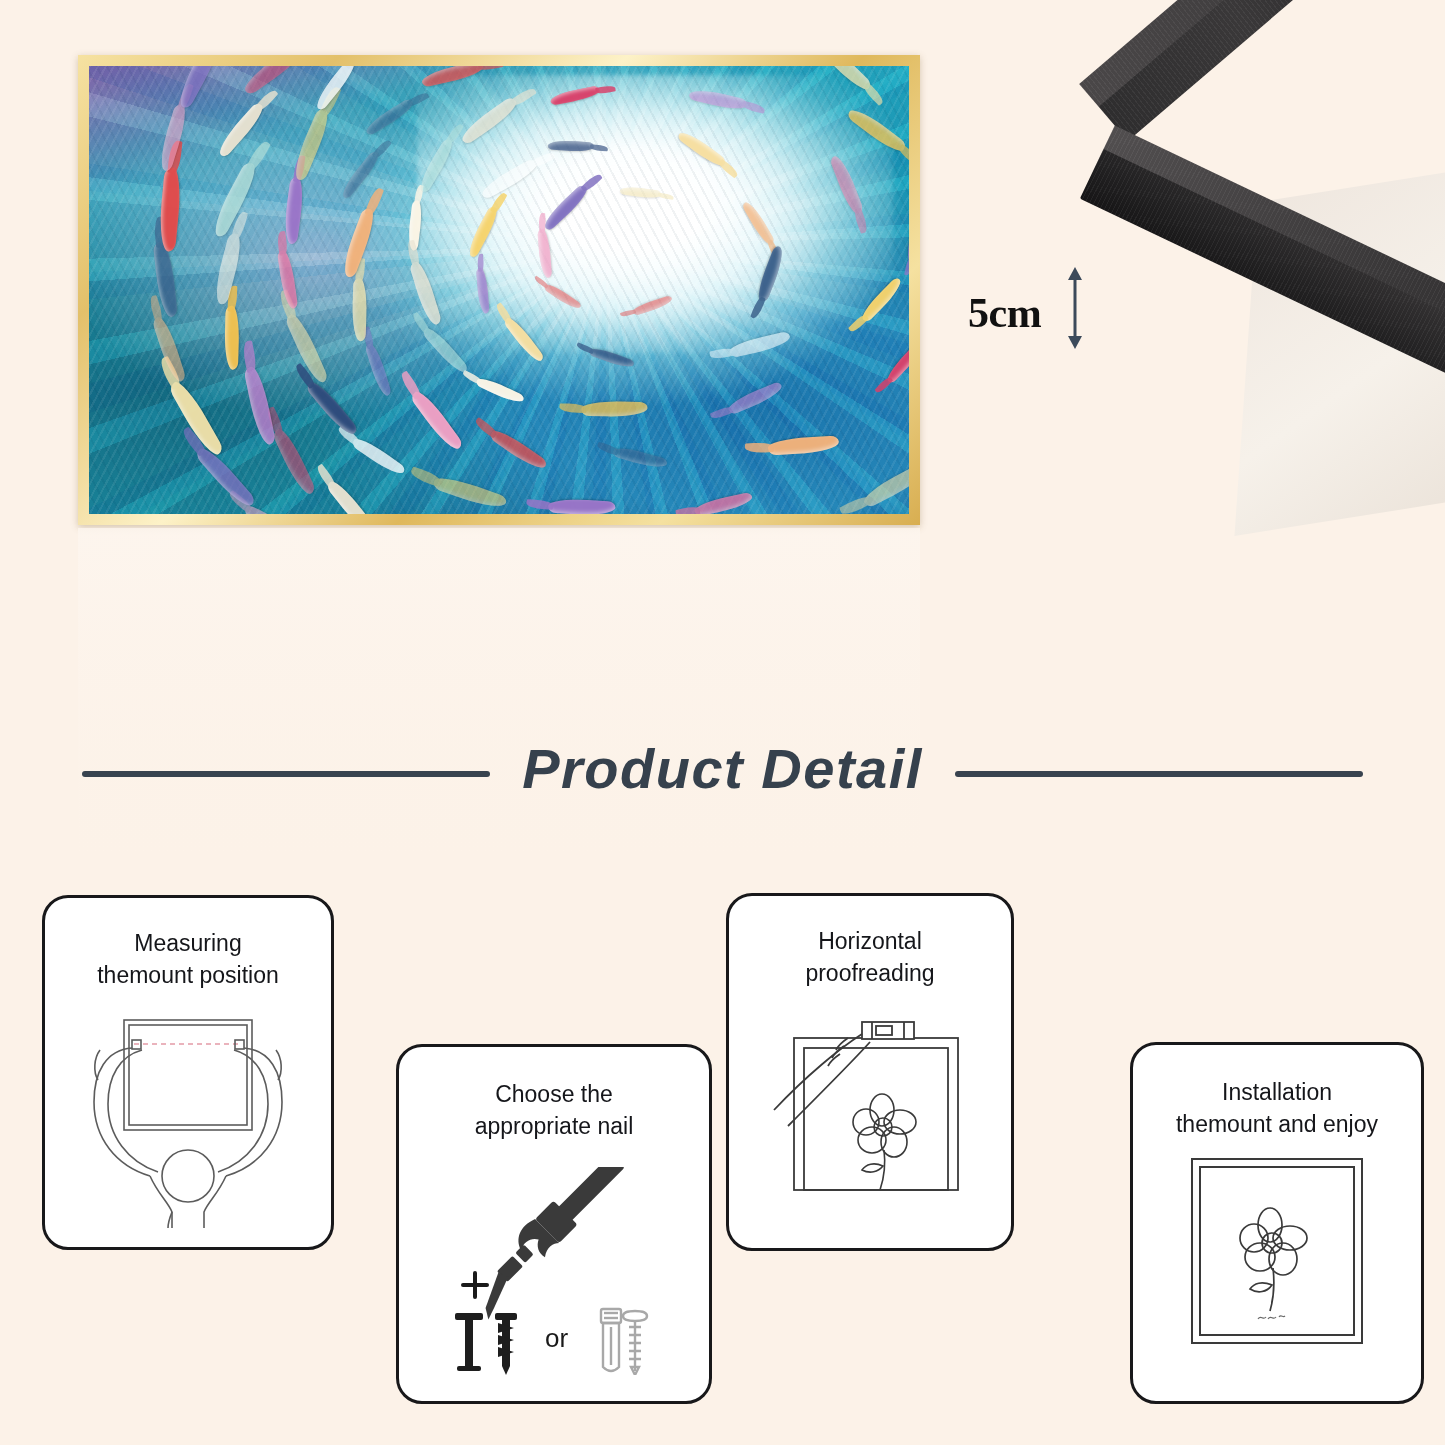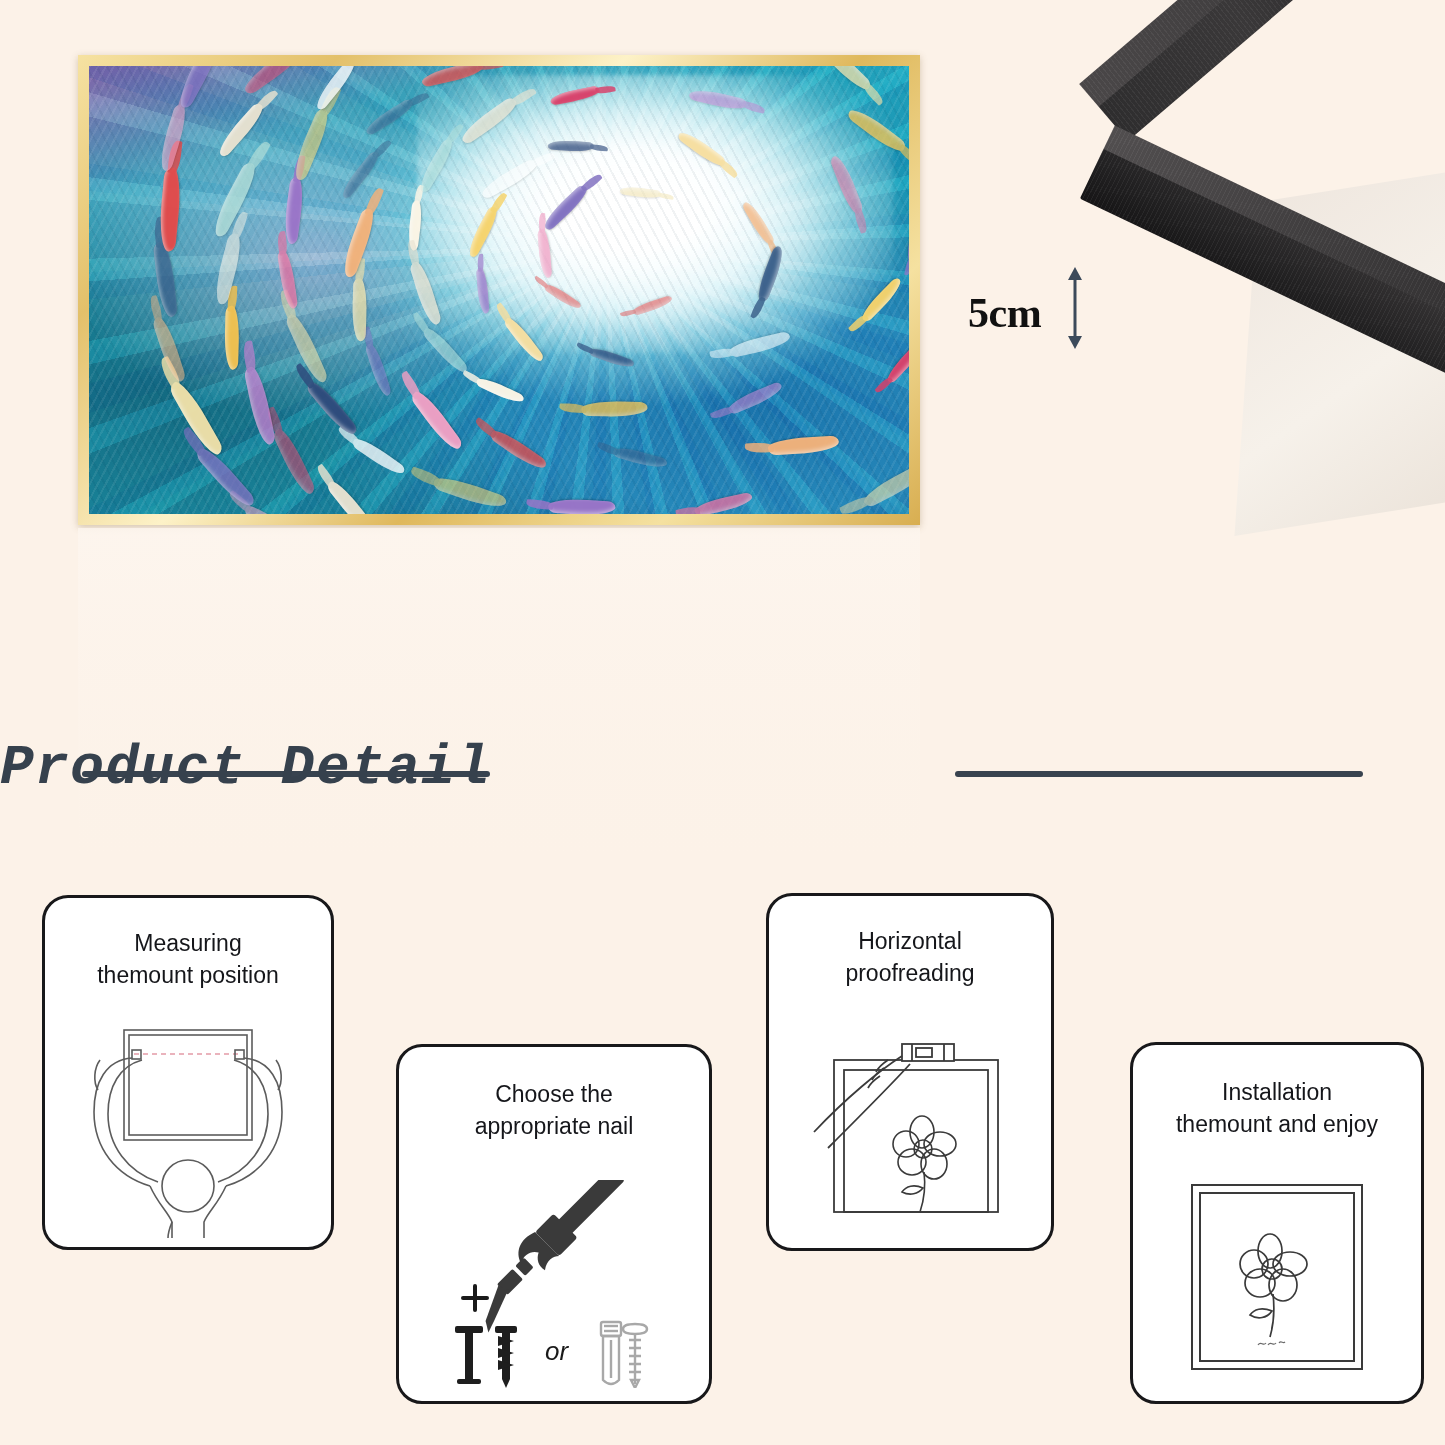--- a/index.html
+++ b/index.html
@@ -238,21 +238,22 @@
     height: 6px;
     background: #38434f;
     border-radius: 3px;
   }
   .rule-left  { left: 82px;  width: 408px; }
   .rule-right { left: 955px; width: 408px; }
   .section-title {
     position: absolute;
     left: 0; right: 0;
     top: -6px;
-    font-family: Liberation Mono, monospace;
+    text-align: center;
+    font-family: Liberation Sans, sans-serif;
     font-size: 56px;
     font-weight: 700;
     font-style: italic;
     color: #36414d;
     letter-spacing: 1.5px;
   }
 
   
   .card {
     position: absolute;
@@ -269,29 +270,28 @@
     line-height: 1.38;
     color: #15161a;
     white-space: pre-line;
   }
   .card-art {
     position: absolute;
     left: 0; right: 0;
     bottom: 0;
     top: 118px;
     display: flex;
-    align-items: center;
+    align-items: flex-start;
     justify-content: center;
-    font-style: italic;
   }
   .card-art svg { display: block; }
 
   #card-measure  { left: 42px;   top: 895px;  width: 292px; height: 355px; }
   #card-nail     { left: 396px;  top: 1044px; width: 316px; height: 360px; }
-  #card-level    { left: 766px;  top: 893px;  width: 288px; height: 358px; }
+  #card-level    { left: 726px;  top: 893px;  width: 288px; height: 358px; }
   #card-done     { left: 1130px; top: 1042px; width: 294px; height: 362px; }
 
   #card-nail .card-title,
   #card-done .card-title { top: 32px; }
   #card-nail .card-art   { top: 120px; }
   #card-done .card-art   { top: 108px; }
 </style>
 </head>
 <body>
 

